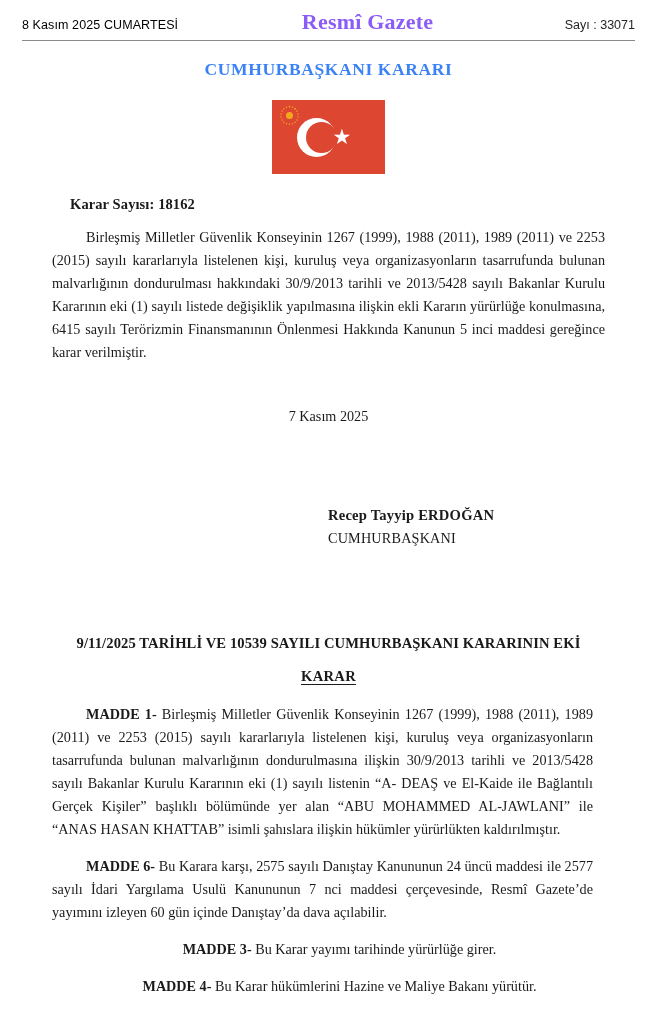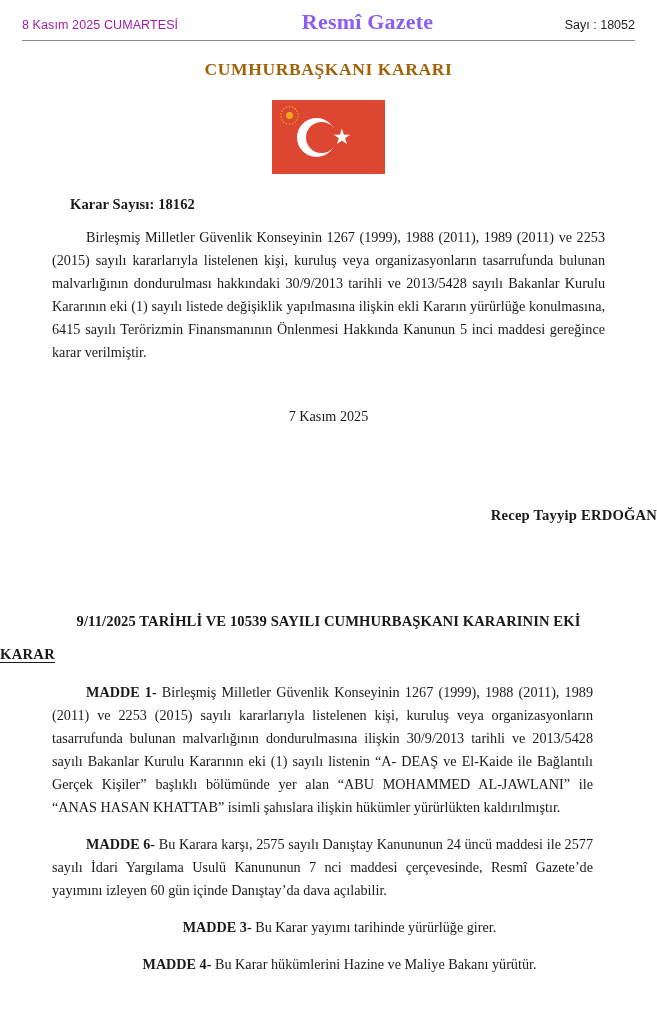--- a/index.html
+++ b/index.html
@@ -29,21 +29,21 @@
   .masthead {
     display: flex;
     align-items: baseline;
     justify-content: space-between;
     padding: 9px 22px 0 22px;
     box-sizing: border-box;
   }
   .masthead-date {
     font-family: "Liberation Sans", "DejaVu Sans", sans-serif;
     font-size: 12.5px;
-    color: #a21caf;
+    color: #000000;
     letter-spacing: 0.1px;
     white-space: nowrap;
   }
   .masthead-title {
     font-family: "Liberation Serif", "DejaVu Serif", serif;
     font-size: 22px;
     font-weight: bold;
     color: #8b5cf6;
     letter-spacing: 0.2px;
     white-space: nowrap;
@@ -61,21 +61,21 @@
     height: 0;
   }
 
   
   .doc-title {
     text-align: center;
     font-size: 17.5px;
     font-weight: bold;
     letter-spacing: 0.6px;
     margin-top: 18px;
-    color: #a16207;
+    color: #3b82f6;
   }
 
   
   .flag-wrap {
     display: flex;
     justify-content: center;
     margin-top: 20px;
   }
   .flag {
     position: relative;
@@ -141,21 +141,21 @@
   }
 
   .sign-date {
     text-align: center;
     font-size: 14.2px;
     margin-top: 44px;
   }
 
   .signature {
     margin-top: 79px;
-    text-align: right;
+    text-align: left;
     padding-left: 296px;
     line-height: 1.55;
     margin-left: 32px;
   }
   .signature .sig-name {
     font-size: 14.6px;
     font-weight: bold;
     letter-spacing: 0.2px;
   }
   .signature .sig-role {
@@ -169,21 +169,21 @@
   }
   .annex-heading {
     text-align: center;
     font-size: 14.6px;
     font-weight: bold;
     letter-spacing: 0.1px;
     margin: 0 28px;
     line-height: 1.5;
   }
   .annex-subheading {
-    text-align: left;
+    text-align: center;
     font-size: 14.6px;
     font-weight: bold;
     letter-spacing: 0.3px;
     margin-top: 13px;
   }
   .annex-subheading span {
     text-decoration: underline;
     text-underline-offset: 3px;
   }
 
@@ -209,21 +209,21 @@
   }
 </style>
 </head>
 <body>
 
 <div class="page">
 
   <div class="masthead">
     <div class="masthead-date">8 Kasım 2025 CUMARTESİ</div>
     <div class="masthead-title">Resmî Gazete</div>
-    <div class="masthead-issue">Sayı : 18052</div>
+    <div class="masthead-issue">Sayı : 33071</div>
   </div>
   <div class="header-rule"></div>
 
   <div class="doc-title">CUMHURBAŞKANI KARARI</div>
 
   <div class="flag-wrap">
     <div class="flag">
       <div class="sun">
         <svg width="21" height="21" viewBox="0 0 42 42" aria-hidden="true">
           <g fill="#f2a81d">
@@ -264,20 +264,21 @@
   <div class="karar-no">Karar Sayısı: 18162</div>
 
   <div class="body-block">
     <p>Birleşmiş Milletler Güvenlik Konseyinin 1267 (1999), 1988 (2011), 1989 (2011) ve 2253 (2015) sayılı kararlarıyla listelenen kişi, kuruluş veya organizasyonların tasarrufunda bulunan malvarlığının dondurulması hakkındaki 30/9/2013 tarihli ve 2013/5428 sayılı Bakanlar Kurulu Kararının eki (1) sayılı listede değişiklik yapılmasına ilişkin ekli Kararın yürürlüğe konulmasına, 6415 sayılı Terörizmin Finansmanının Önlenmesi Hakkında Kanunun 5 inci maddesi gereğince karar verilmiştir.</p>
   </div>
 
   <div class="sign-date">7 Kasım 2025</div>
 
   <div class="signature">
     <div class="sig-name">Recep Tayyip ERDOĞAN</div>
+    <div class="sig-role">CUMHURBAŞKANI</div>
   </div>
 
   <div class="annex">
     <div class="annex-heading">9/11/2025 TARİHLİ VE 10539 SAYILI CUMHURBAŞKANI KARARININ EKİ</div>
     <div class="annex-subheading">
       <span>KARAR</span>
     </div>
 
     <div class="articles">
       <div class="article">

